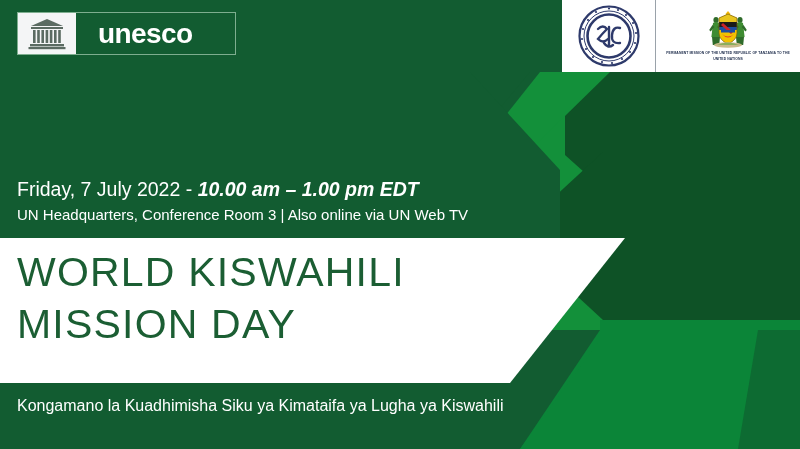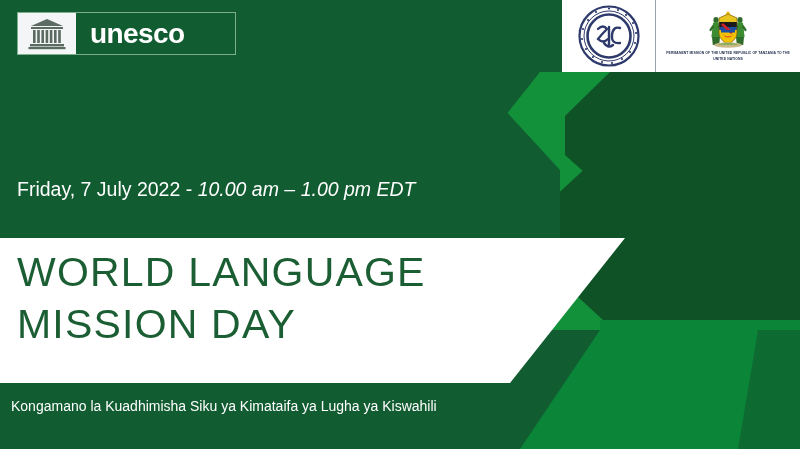--- a/index.html
+++ b/index.html
@@ -24,21 +24,21 @@
     display:flex;align-items:stretch;
     z-index:4;
   }
   .unesco-emblem{
     width:58px;background:#F4F5F6;
     display:flex;align-items:center;justify-content:center;
     flex:0 0 58px;
   }
   .unesco-word{
     flex:1;display:flex;align-items:center;
-    padding-left:14px;
+    padding-left:22px;
     color:#FFFFFF;
     font-size:28px;font-weight:700;letter-spacing:-0.6px;
     line-height:1;
   }
 
   .partners-box{
     position:absolute;left:562px;top:0;
     width:238px;height:72px;
     background:#FFFFFF;
     display:flex;align-items:center;
@@ -73,21 +73,21 @@
   .meta{
     position:absolute;left:17px;top:176px;
     z-index:5;width:520px;
   }
   .meta-line1{
     color:#FFFFFF;
     font-size:19.5px;
     line-height:26px;
     white-space:nowrap;
   }
-  .meta-line1 .time{font-style:italic;}
+  .meta-line1 .time{font-style:italic;font-weight:bold;}
   .meta-line2{
     color:#FFFFFF;
     font-size:15px;
     line-height:22px;
     margin-top:2px;
     white-space:nowrap;
   }
 
   
   .title-band{
@@ -103,24 +103,24 @@
     color:#1B5E33;
     font-size:41px;
     font-weight:400;
     letter-spacing:1.2px;
     line-height:52px;
     white-space:nowrap;
   }
 
   
   .subtitle{
-    position:absolute;left:11px;top:396px;
+    position:absolute;left:17px;top:396px;
     z-index:5;
     color:#FFFFFF;
-    font-size:14px;
+    font-size:16px;
     line-height:20px;
     white-space:nowrap;
   }
 </style>
 </head>
 <body>
 
 <div class="poster">
 
   <div class="shapes">
@@ -243,22 +243,23 @@
 
         <ellipse cx="25" cy="36" rx="14" ry="2.8" fill="#C9B98A"></ellipse>
         <path d="M14 36 q11 -5 22 0 z" fill="#8AAE5C"></path>
       </svg>
       <div class="tz-caption">PERMANENT MISSION OF THE UNITED REPUBLIC OF TANZANIA TO THE UNITED NATIONS</div>
     </div>
   </div>
 
   <div class="meta">
     <div class="meta-line1"><span>Friday, 7 July 2022 - </span><span class="time">10.00 am – 1.00 pm EDT</span></div>
+    <div class="meta-line2">UN Headquarters, Conference Room 3 | Also online via UN Web TV</div>
   </div>
 
   <div class="title">
-    <div>WORLD LANGUAGE</div>
+    <div>WORLD KISWAHILI</div>
     <div>MISSION DAY</div>
   </div>
 
   <div class="subtitle">Kongamano la Kuadhimisha Siku ya Kimataifa ya Lugha ya Kiswahili</div>
 
 </div>
 
 </body></html>

